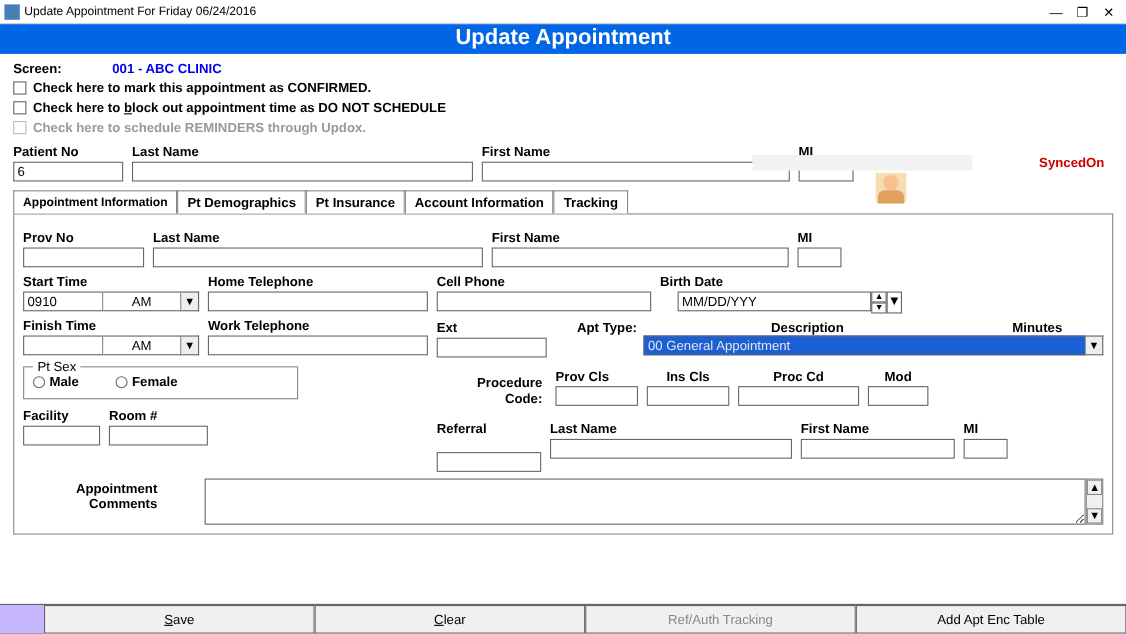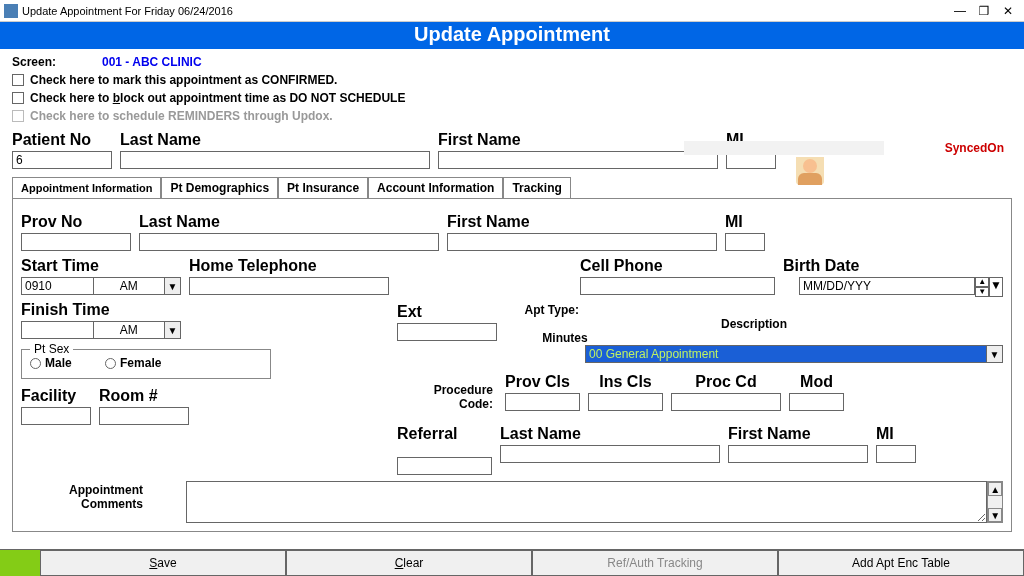--- a/index.html
+++ b/index.html
@@ -18,35 +18,35 @@
   .chk-row.disabled { color: #999; font-weight: bold; }
   .chkbox { width: 12px; height: 12px; border: 1px solid #666; background: #fff; }
   .chk-row.disabled .chkbox { border-color: #bbb; }
   .sync-on { color: #cc0000; font-weight: bold; position: absolute; right: 20px; top: 92px; }
   .person-img-box { position: absolute; right: 200px; top: 108px; width: 28px; height: 28px; background: #f5deb3; border-bottom-left-radius: 4px; border-bottom-right-radius: 4px; display: flex; align-items: flex-end; justify-content: center; }
   .person-img-box .head { width: 14px; height: 14px; background:#f8c090; border-radius:50%; position:absolute; top:2px;}
   .person-img-box .body { width:24px; height:12px; background:#e0a060;border-radius:6px 6px 0 0;}
   .sync-placeholder { position:absolute; right:140px; top:92px; width:200px; height:14px; background:#f2f2f2;}
   .row { display: flex; margin-top: 6px; gap: 8px; }
   .fld { display: flex; flex-direction: column; }
-  .fld label { font-weight: bold; font-size: 16px; margin-bottom: 2px; }
+  .fld label { font-weight: bold; font-size: 12px; margin-bottom: 2px; }
   .input { border: 1px solid #666; height: 18px; padding: 1px 3px; font-size: 12px; }
   .combo { display:flex; }
   .combo .input { flex:1; }
   .combo .arrow { width:16px; height:18px; border:1px solid #666; border-left:none; background:#eee; display:flex; align-items:center; justify-content:center; font-size:10px;}
   .tabs { display: flex; margin-top: 8px; align-items: flex-end; }
   .tab { border: 1px solid #888; border-bottom: none; padding: 3px 8px; font-size: 12px; background: #fff; margin-right: 0px; cursor: default; font-weight: bold;}
   .tab.active { font-size:11px; font-weight: bold; padding:4px 8px; }
   .tab-pane { border: 1px solid #888; border-top:1px solid #888; background: #fff; padding: 8px; min-height: 270px; }
   .groupbox { border: 1px solid #888; padding: 6px 8px 8px; position: relative; margin-top:0;}
   .groupbox .gb-title { position: absolute; top:-8px; left:8px; background:#fff; padding:0 4px; font-size:12px;}
   .radio { width:11px; height:11px; border:1px solid #666; border-radius:50%; display:inline-block; vertical-align:middle; margin-right:4px;}
   .textarea { border:1px solid #666; width:100%; height:42px; }
-  .hl { background:#1a5fd6; color:#bef264; }
-  .btn-bar { display:flex; border-top:1px solid #666; background:#84cc16;padding-left:40px;}
+  .hl { background:#1a5fd6; color:#e5e5e5; }
+  .btn-bar { display:flex; border-top:1px solid #666; background:#c4b5fd;padding-left:40px;}
   .btn-bar .btn { flex:1; border:1px solid #666; margin:0; padding:5px 0; text-align:center; font-size:12px; background:#f0f0f0; cursor:default;}
   .btn.disabled { color:#888;}
   .scrltrack { width:16px; border:1px solid #888; border-left:1px solid #888; background:#f0f0f0; display:flex; flex-direction:column; justify-content:space-between; align-items:center; font-size:10px;}
   .scrltrack .sbtn { height:14px; width:100%; border:1px solid #888; display:flex;align-items:center;justify-content:center;}
   .spinner { width:14px; display:flex; flex-direction:column; }
   .spinner .sp { flex:1; border:1px solid #666; font-size:8px; display:flex; align-items:center; justify-content:center; line-height:1;}
   .date-wrap { display:flex;padding-left:16px; }
   u { text-decoration: underline; }
 </style>
 </head>
@@ -169,24 +169,28 @@
               <input class="input" style="">
             </div>
           </div>
         </div>
 
         <div style="width:200px;">
           <div class="fld">
             <label>Home Telephone</label>
             <input class="input" style="">
           </div>
+          <div class="fld" style="margin-top:6px;">
+            <label>Work Telephone</label>
+            <input class="input" style="">
+          </div>
         </div>
 
         <div style="flex:1;">
-          <div class="row" style="margin-top:0;justify-content:flex-end;">
+          <div class="row" style="margin-top:0;">
             <div class="fld" style="width:195px;">
               <label>Cell Phone</label>
               <input class="input" style="">
             </div>
             <div class="fld" style="width:220px;">
               <label>Birth Date</label>
               <div class="date-wrap">
                 <input class="input" style="flex: 1 1 0%;" value="MM/DD/YYY">
                 <div class="spinner">
                   <div class="sp">▲</div>
@@ -196,21 +200,21 @@
               </div>
             </div>
           </div>
 
           <div class="row" style="margin-top:6px;">
             <div class="fld" style="width:100px;">
               <label>Ext</label>
               <input class="input" style="">
             </div>
             <div style="flex:1;">
-              <div style="display:flex; font-weight:bold;flex-direction:column;">
+              <div style="display:flex; font-weight:bold;">
                 <span style="width:80px;text-align:right;padding-right:6px;">Apt Type:</span>
                 <span style="flex:1;text-align:center;">Description</span>
                 <span style="width:120px;text-align:center;">Minutes</span>
               </div>
               <div class="combo" style="margin-left:80px;">
                 <div class="input hl" style="flex:1;">00 General Appointment</div>
                 <span class="arrow">▼</span>
               </div>
             </div>
           </div>

